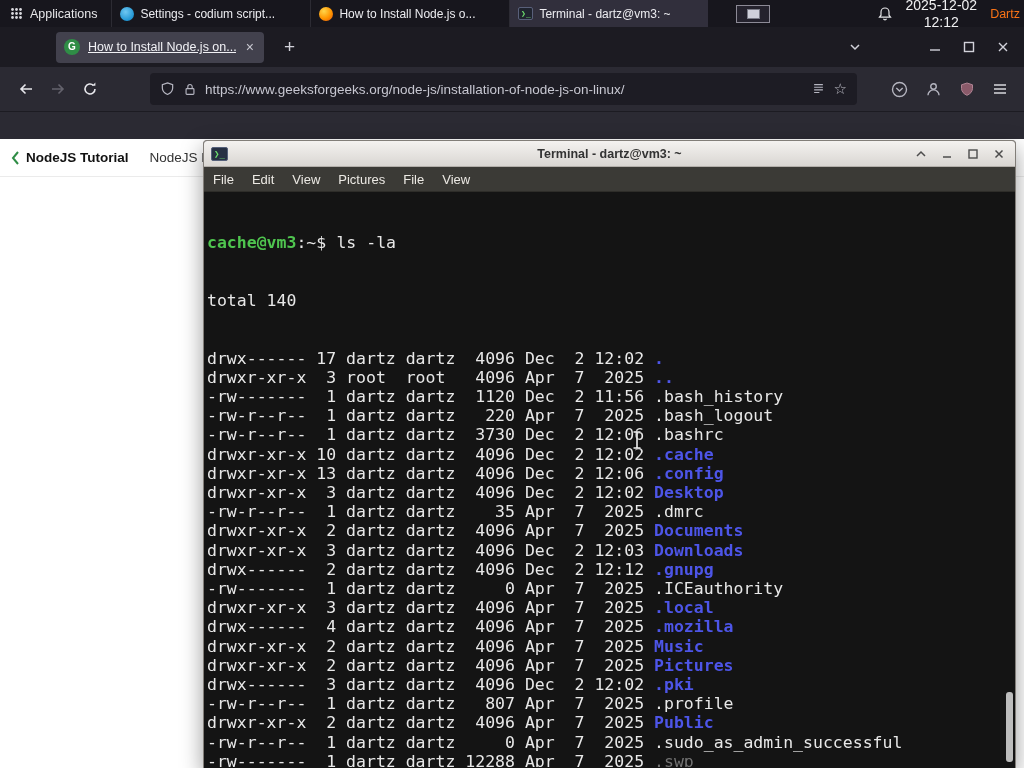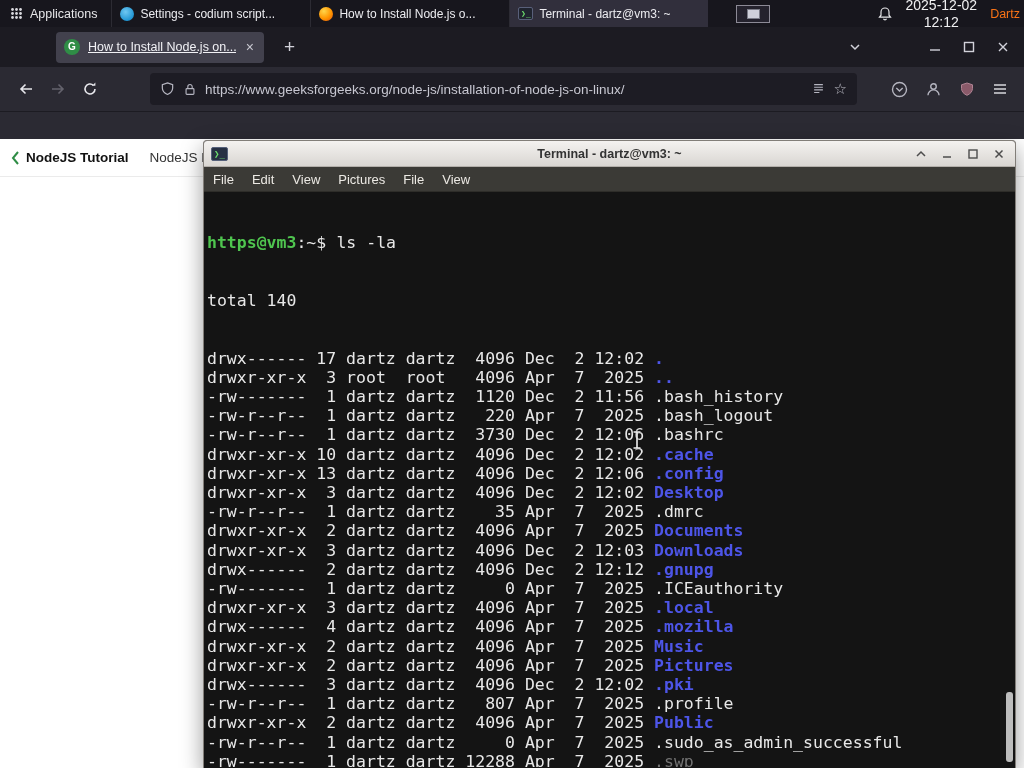--- a/index.html
+++ b/index.html
@@ -288,21 +288,21 @@
     <div class="term-menu">
       <span class="menu-item">File</span>
       <span class="menu-item">Edit</span>
       <span class="menu-item">View</span>
       <span class="menu-item">Pictures</span>
       <span class="menu-item">File</span>
       <span class="menu-item">View</span>
     </div>
 
     <div class="term-body">
-      <div class="tline"><span class="p-user">https@vm3</span><span>:~$</span><span class="p-cmd">ls -la</span></div>
+      <div class="tline"><span class="p-user">cache@vm3</span><span>:~$</span><span class="p-cmd">ls -la</span></div>
       <div class="tline">total 140</div>
       <div><div class="tline"><span>drwx------ 17 dartz dartz  4096 Dec  2 12:02 </span><span class="k-dir">.</span></div><div class="tline"><span>drwxr-xr-x  3 root  root   4096 Apr  7  2025 </span><span class="k-dir">..</span></div><div class="tline"><span>-rw-------  1 dartz dartz  1120 Dec  2 11:56 </span><span class="k-file">.bash_history</span></div><div class="tline"><span>-rw-r--r--  1 dartz dartz   220 Apr  7  2025 </span><span class="k-file">.bash_logout</span></div><div class="tline"><span>-rw-r--r--  1 dartz dartz  3730 Dec  2 12:06 </span><span class="k-file">.bashrc</span></div><div class="tline"><span>drwxr-xr-x 10 dartz dartz  4096 Dec  2 12:02 </span><span class="k-dir">.cache</span></div><div class="tline"><span>drwxr-xr-x 13 dartz dartz  4096 Dec  2 12:06 </span><span class="k-dir">.config</span></div><div class="tline"><span>drwxr-xr-x  3 dartz dartz  4096 Dec  2 12:02 </span><span class="k-dir">Desktop</span></div><div class="tline"><span>-rw-r--r--  1 dartz dartz    35 Apr  7  2025 </span><span class="k-file">.dmrc</span></div><div class="tline"><span>drwxr-xr-x  2 dartz dartz  4096 Apr  7  2025 </span><span class="k-dir">Documents</span></div><div class="tline"><span>drwxr-xr-x  3 dartz dartz  4096 Dec  2 12:03 </span><span class="k-dir">Downloads</span></div><div class="tline"><span>drwx------  2 dartz dartz  4096 Dec  2 12:12 </span><span class="k-dir">.gnupg</span></div><div class="tline"><span>-rw-------  1 dartz dartz     0 Apr  7  2025 </span><span class="k-file">.ICEauthority</span></div><div class="tline"><span>drwxr-xr-x  3 dartz dartz  4096 Apr  7  2025 </span><span class="k-dir">.local</span></div><div class="tline"><span>drwx------  4 dartz dartz  4096 Apr  7  2025 </span><span class="k-dir">.mozilla</span></div><div class="tline"><span>drwxr-xr-x  2 dartz dartz  4096 Apr  7  2025 </span><span class="k-dir">Music</span></div><div class="tline"><span>drwxr-xr-x  2 dartz dartz  4096 Apr  7  2025 </span><span class="k-dir">Pictures</span></div><div class="tline"><span>drwx------  3 dartz dartz  4096 Dec  2 12:02 </span><span class="k-dir">.pki</span></div><div class="tline"><span>-rw-r--r--  1 dartz dartz   807 Apr  7  2025 </span><span class="k-file">.profile</span></div><div class="tline"><span>drwxr-xr-x  2 dartz dartz  4096 Apr  7  2025 </span><span class="k-dir">Public</span></div><div class="tline"><span>-rw-r--r--  1 dartz dartz     0 Apr  7  2025 </span><span class="k-file">.sudo_as_admin_successful</span></div><div class="tline"><span>-rw-------  1 dartz dartz 12288 Apr  7  2025 </span><span class="k-dim">.swp</span></div></div>
       <div class="scroll-thumb"></div>
     </div>
   </div>
 
   <svg class="ibeam" width="12" height="20" viewBox="0 0 12 20">
     <path d="M2.5 2 h7 M6 2 v16 M2.5 18 h7" fill="none" stroke="#f0f0f0" stroke-width="1.6"></path>
   </svg>
 

